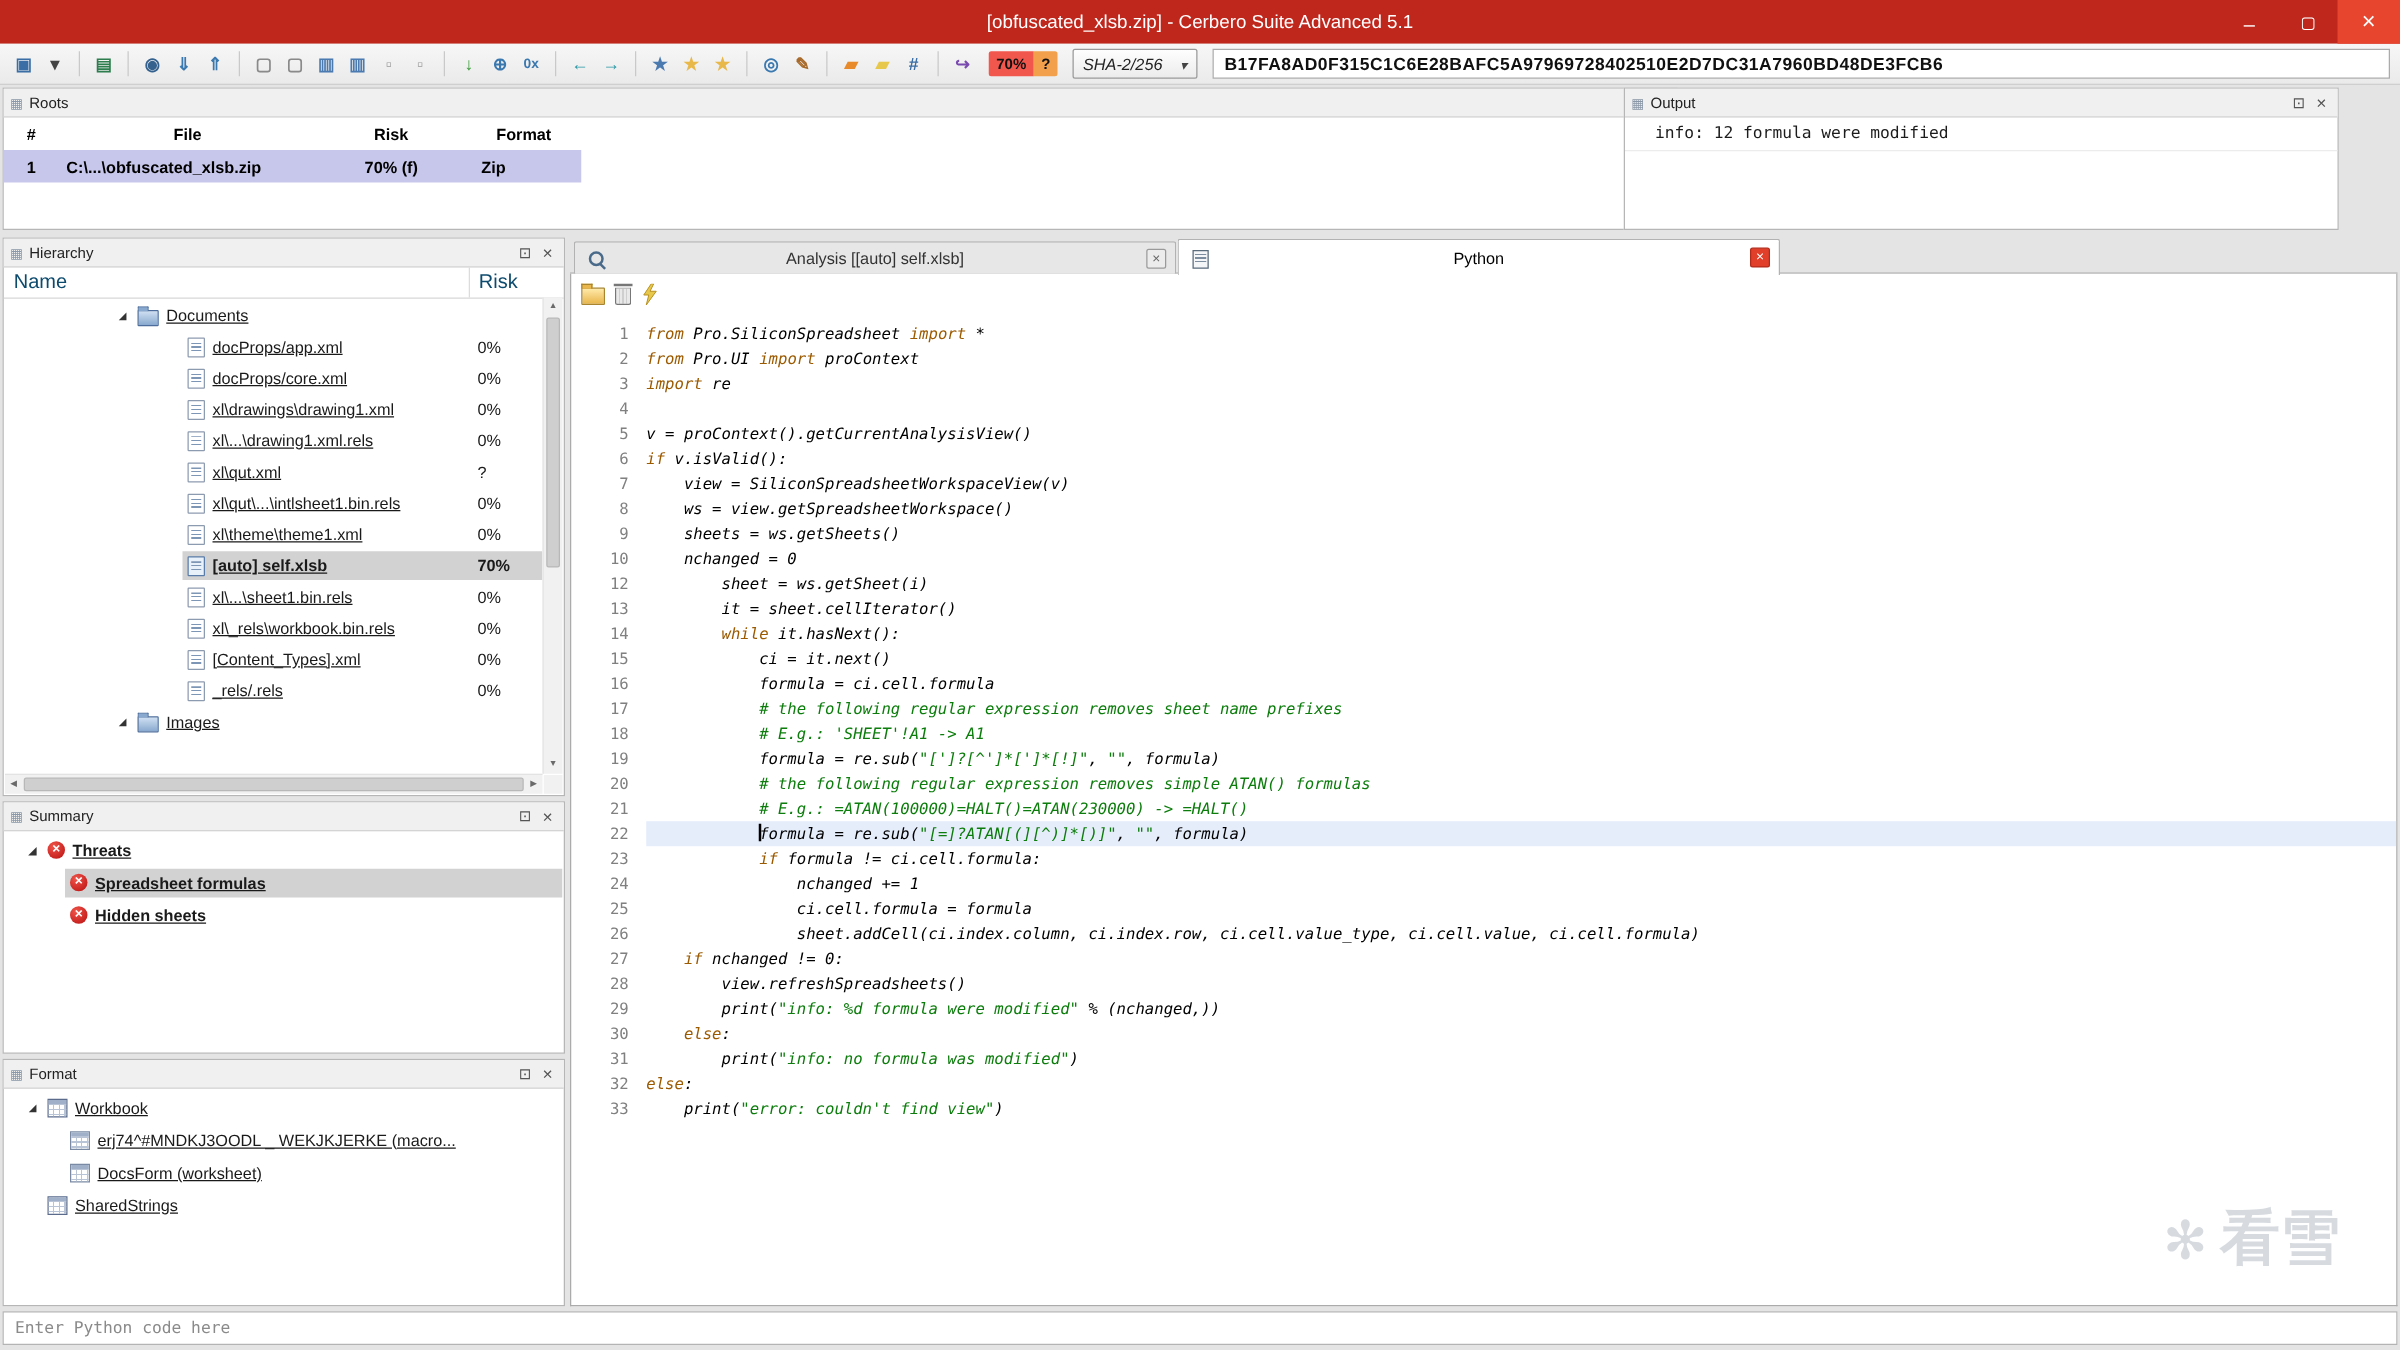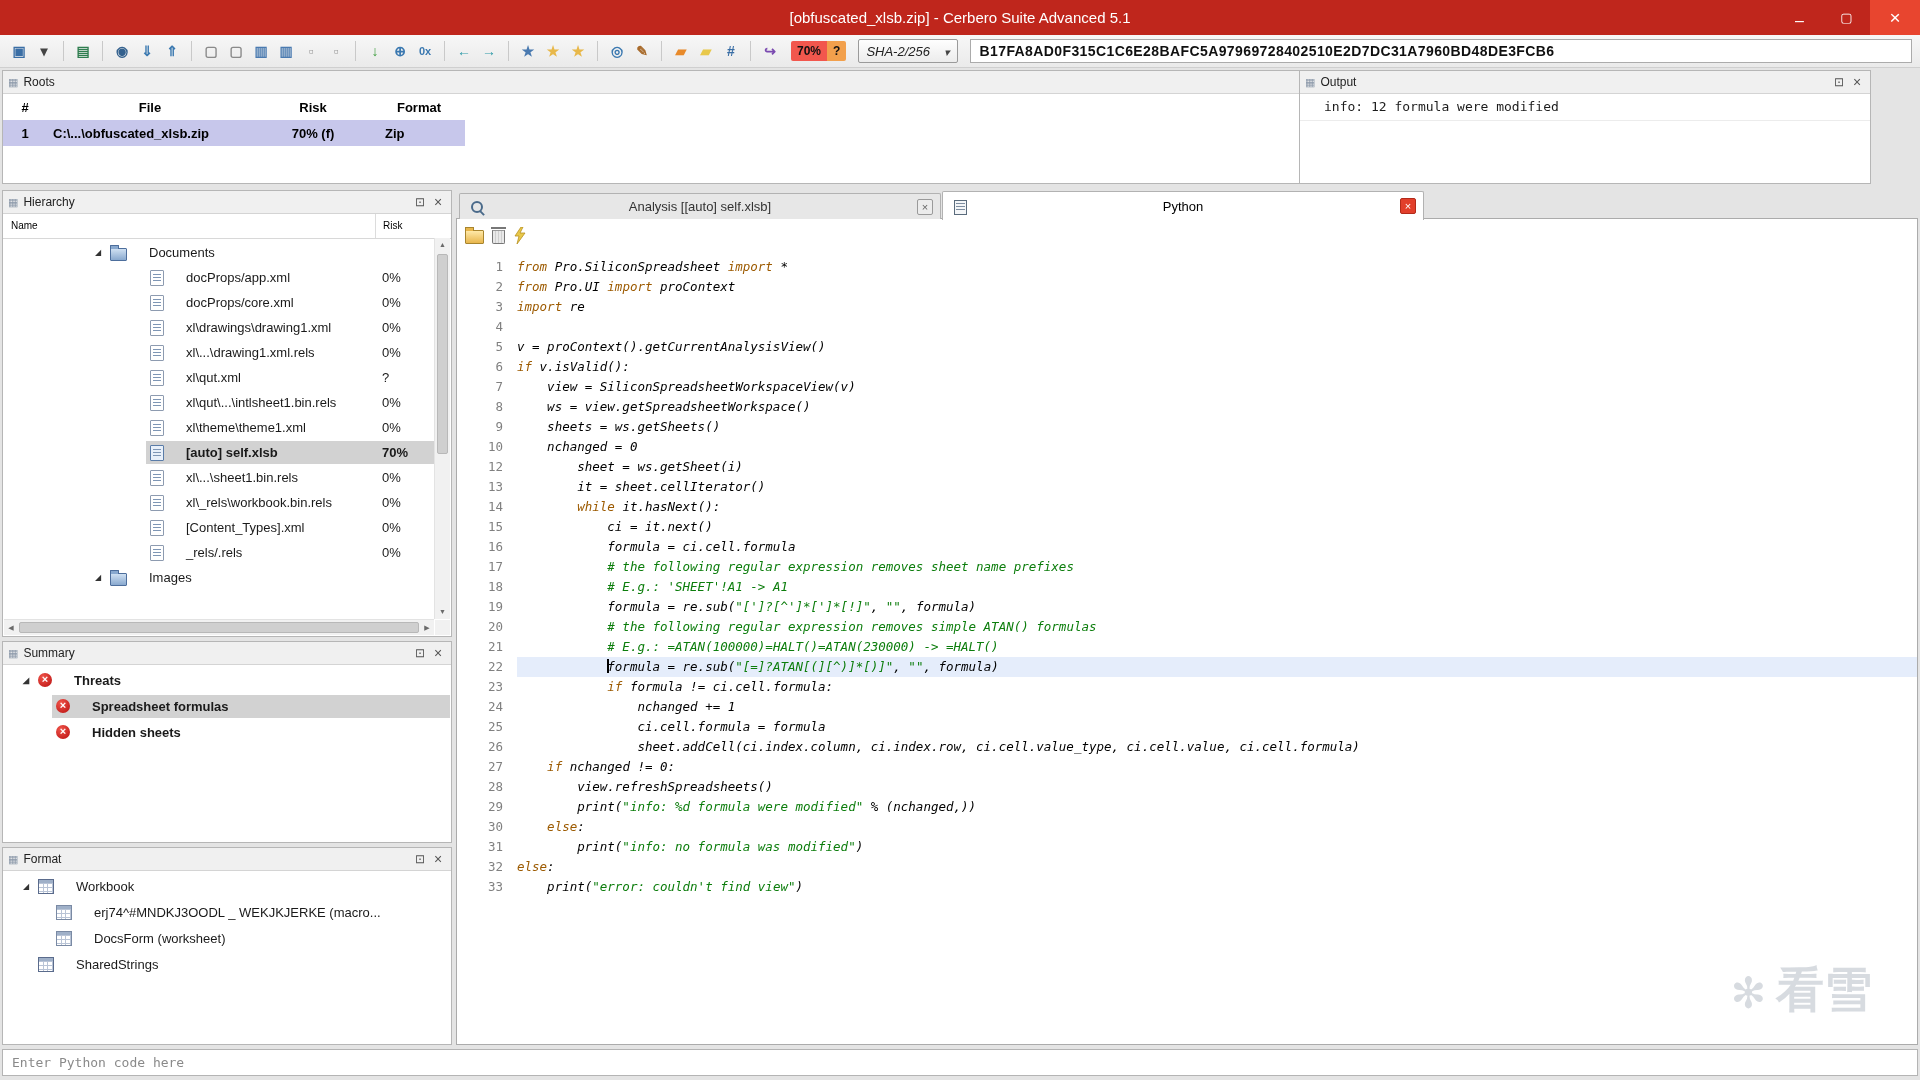--- a/index.html
+++ b/index.html
@@ -53,34 +53,34 @@
   .rc2{width:120px;flex:none;text-align:center;}
   .rc3{width:92px;flex:none;}
   .rt-row .rc3{padding-left:12px;box-sizing:border-box;}
   .rt-head .rc3{text-align:center;}
   .rt-row.selected{background:var(--row-sel,#c7c7eb);font-weight:bold;}
 
   
   .outline{height:26px;line-height:26px;padding-left:24px;font-family:"DejaVu Sans Mono",monospace;font-size:13px;color:#1c1c1c;border-bottom:1px solid #ececec;}
 
   
-  .hcols{position:relative;height:24px;border-bottom:1px solid #d8d8d8;font-size:10px;color:#000000;}
+  .hcols{position:relative;height:24px;border-bottom:1px solid #d8d8d8;font-size:16px;color:#0c4a6e;}
   .hcol-name{position:absolute;left:8px;top:0;line-height:24px;}
   .hcol-risk{position:absolute;left:372px;top:0;height:24px;line-height:24px;border-left:1px solid #dcdcdc;padding-left:7px;}
 
   
   .tree{position:absolute;left:1px;overflow:hidden;padding-top:2px;}
   #hierarchy-tree{top:47px;right:17px;bottom:17px;}
   #summary-tree,#format-tree{top:23px;right:1px;bottom:1px;}
   .trow{display:flex;align-items:center;height:25px;position:relative;font-size:13px;color:#1a1a1a;white-space:nowrap;}
   #summary-panel .trow,#format-panel .trow{height:26px;}
   .trow.b{font-weight:bold;}
   .tind{flex:none;height:1px;}
   .texp{width:16px;flex:none;text-align:center;font-size:8px;color:#333;}
-  .twrap{flex:1;display:flex;align-items:center;gap:22px;height:23px;padding:0 4px;min-width:0;}
+  .twrap{flex:1;display:flex;align-items:center;gap:6px;height:23px;padding:0 4px;min-width:0;text-decoration:underline;}
   .trow.sel .twrap{background:var(--tree-sel,#d2d2d2);}
   .trisk{position:absolute;left:378px;}
 
   
   .ticon{position:relative;flex:none;}
   .ticon-folder{width:15px;height:11px;background:linear-gradient(#cfe0f2,#89a9cf);border:1px solid #4d6e9c;border-radius:1px;margin-top:3px;}
   .ticon-folder::before{content:'';position:absolute;top:-4px;left:-1px;width:7px;height:3px;background:#89a9cf;border:1px solid #4d6e9c;border-bottom:none;border-radius:1px 1px 0 0;}
   .ticon-file,.ticon-file-auto{width:12px;height:14px;background:#fff;border:1px solid #8d9bb0;border-radius:1px;}
   .ticon-file::before,.ticon-file-auto::before{content:'';position:absolute;left:2px;right:2px;top:3px;height:8px;background:repeating-linear-gradient(#7e96b5 0 1px,transparent 1px 3px);}
   .ticon-file-auto{background:#e8f0fa;border-color:#5a7ca8;}

